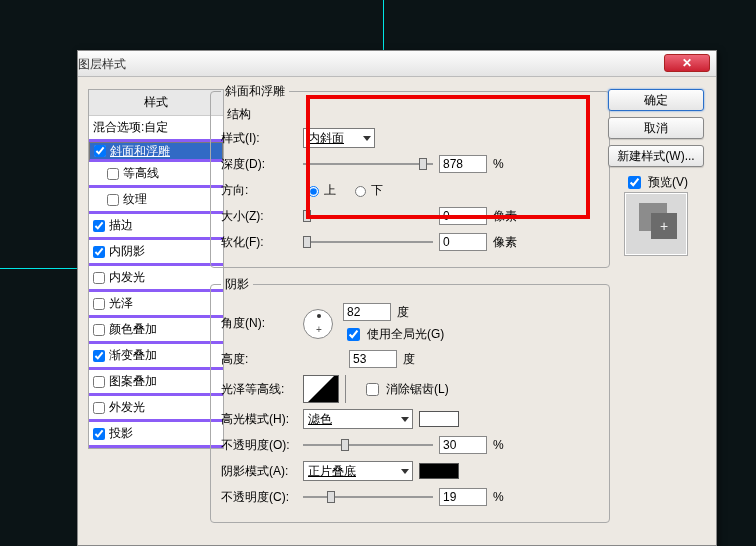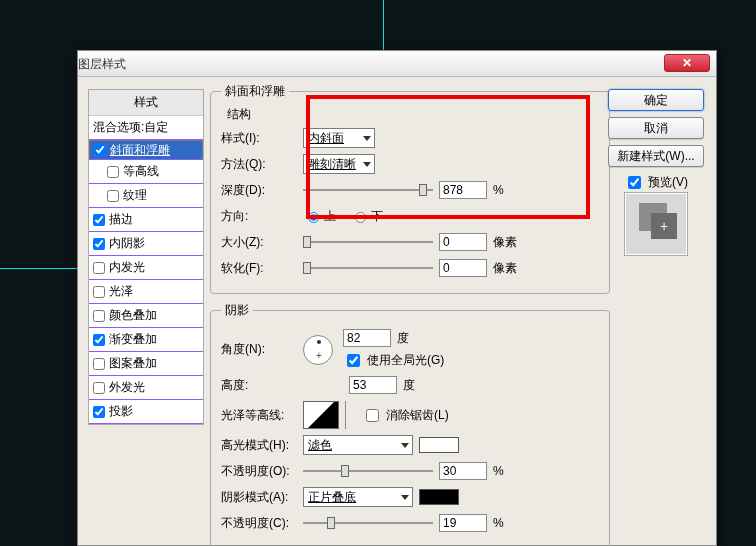--- a/index.html
+++ b/index.html
@@ -4,24 +4,24 @@
 <style>
 * { box-sizing: border-box; font-family: "Microsoft YaHei", SimSun, Arial, sans-serif; font-size: 12px; }
 body { margin: 0; background: #0b1416; width: 756px; height: 546px; position: relative; overflow: hidden; }
 .guide-v { position: absolute; top: 0; left: 383px; width: 1px; height: 50px; background: #00e5e5; }
 .guide-h { position: absolute; top: 268px; left: 0; width: 77px; height: 1px; background: #00e5e5; }
 .dialog { position: absolute; top: 50px; left: 77px; width: 640px; height: 496px; background: #ede9e3; border: 1px solid #888; box-shadow: 2px 2px 6px rgba(0,0,0,.5); }
 .titlebar { height: 26px; background: linear-gradient(#fdfdfd,#e4e4e4); border-bottom: 1px solid #bbb; position: relative; }
 .titlebar span.title { position: absolute; left: 0; top: 5px; color: #333; }
 .close-x { position: absolute; right: 6px; top: 3px; width: 46px; height: 18px; background: linear-gradient(#e67,#c23); border: 1px solid #a22; border-radius: 3px; color: #fff; text-align: center; line-height: 16px; font-weight: bold; }
 .body { position: absolute; top: 26px; bottom: 0; left: 0; right: 0; }
-.left-col { position: absolute; top: 12px; left: 10px; width: 116px; }
+.left-col { position: absolute; top: 12px; left: 10px; width: 136px; }
 .style-list { border: 1px solid #aaa; background: #fff; }
 .style-list .hdr { background: #e8e8e8; text-align: center; padding: 4px 0; border-bottom: 1px solid #ccc; }
-.style-list .row { display: flex; align-items: center; padding: 3px 4px; border-bottom: 1px solid #8b5cf6; gap: 4px; }
+.style-list .row { display: flex; align-items: center; padding: 3px 4px; border-bottom: 3px solid #8b5cf6; gap: 4px; }
 .style-list .row.indent { padding-left: 18px; }
 .style-list .row.sel { background: #316ac5; color: #fff; }
 .style-list input[type=checkbox] { margin: 0; width: 12px; height: 12px; }
 .mid-col { position: absolute; top: 6px; left: 132px; width: 400px; }
 fieldset { border: 1px solid #aaa; border-radius: 4px; margin: 0 0 8px 0; padding: 6px 10px 10px 10px; }
 legend { padding: 0 4px; }
 .form-row { display: flex; align-items: center; margin: 4px 0; height: 22px; }
 .form-label { width: 82px; text-align: left; padding-right: 6px; }
 .sel { border: 1px solid #7a7a7a; background: #fff; height: 20px; display: inline-flex; align-items: center; padding: 0 16px 0 4px; position: relative; min-width: 72px; text-decoration: underline; }
 .sel .caret { position: absolute; right: 3px; top: 7px; width: 0; height: 0; border-left: 4px solid transparent; border-right: 4px solid transparent; border-top: 5px solid #333; }
@@ -122,27 +122,20 @@
         <div style="padding-left:6px; margin-bottom:2px;">结构</div>
 
         <div class="form-row">
           <div class="form-label">样式(I):</div>
           <div class="sel">
               <span>内斜面</span>
               <span class="caret"></span>
             </div>
         </div>
         <div class="form-row">
-          <div class="form-label">方法(Q):</div>
-          <div class="sel">
-              <span>雕刻清晰</span>
-              <span class="caret"></span>
-            </div>
-        </div>
-        <div class="form-row">
           <div class="form-label">深度(D):</div>
           <div class="slider">
               <div class="track"></div>
               <div class="thumb" style="left:116px;"></div>
             </div>
           <div class="num-input">
               <span>878</span>
             </div>
           <span class="unit">%</span>
         </div>

